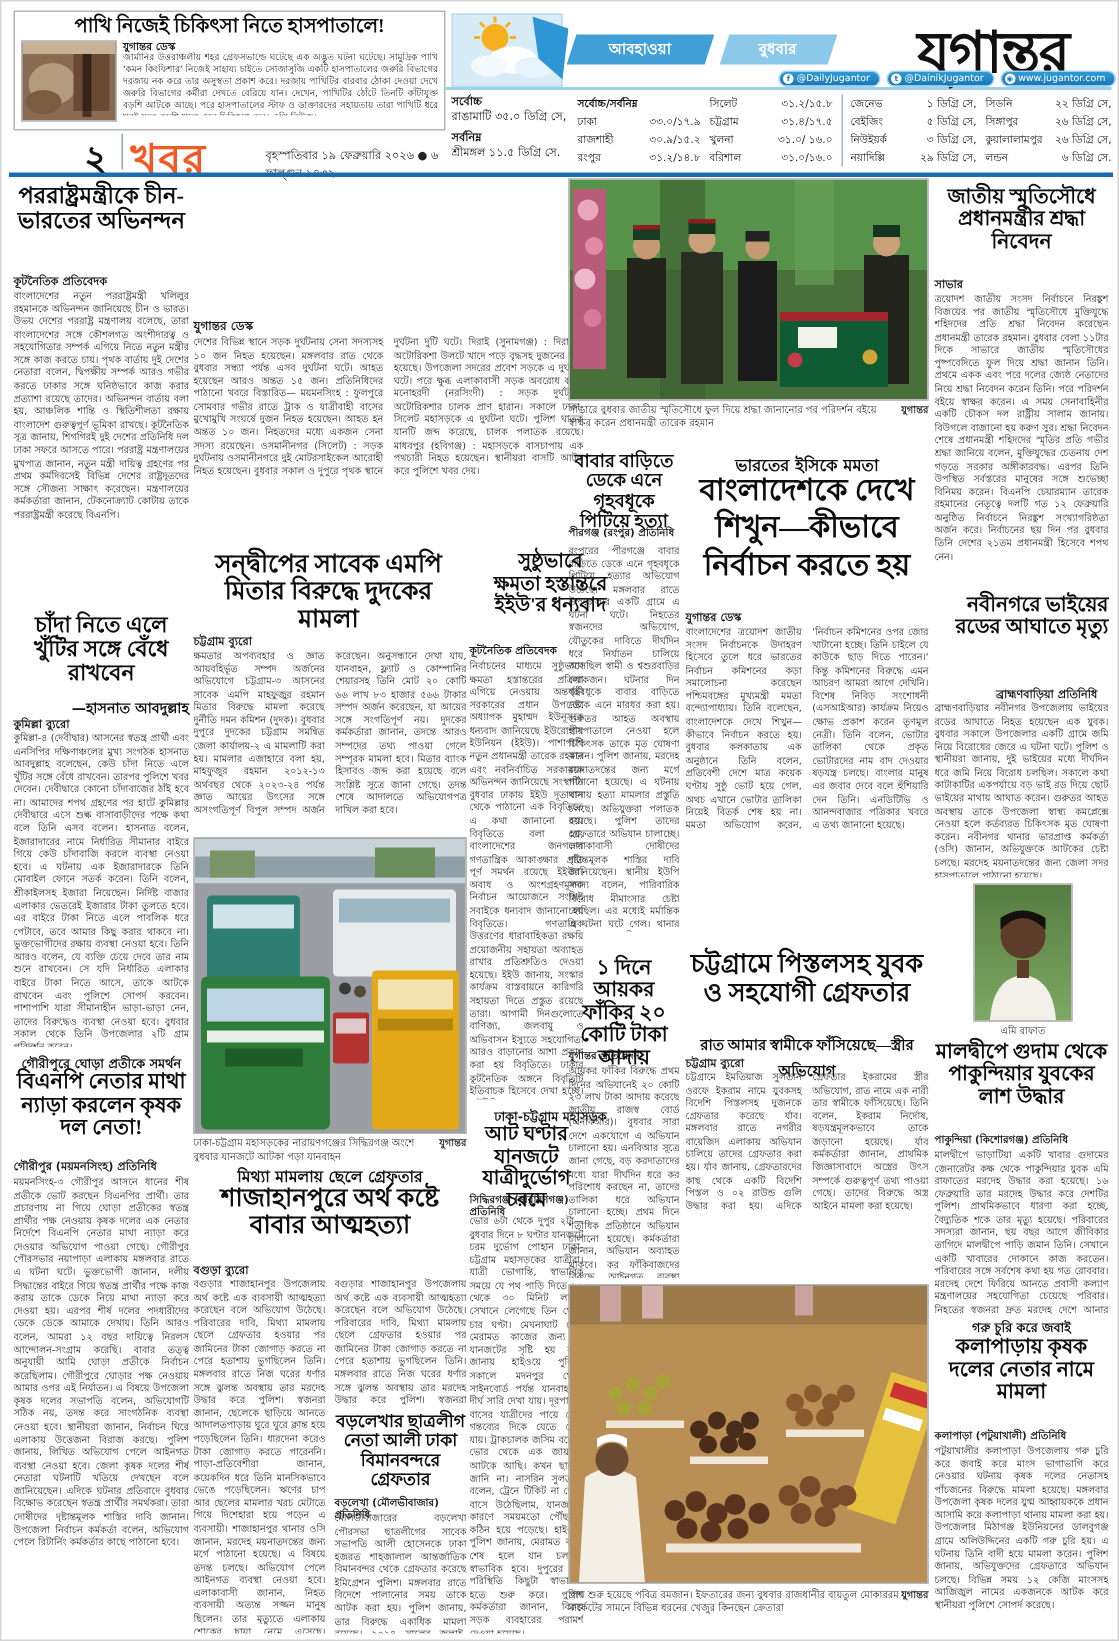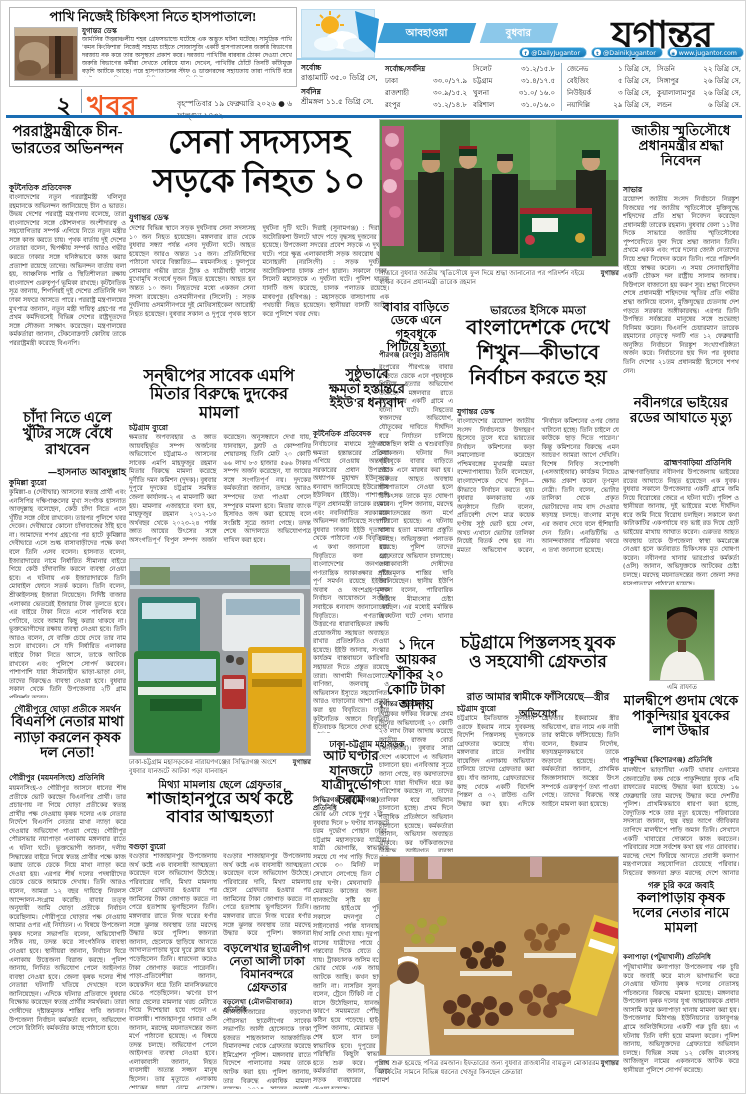--- a/index.html
+++ b/index.html
@@ -192,21 +192,20 @@
   <div class="abs title serif" style="left:8px;top:408px;width:117px;font-size:14.5px;">চাঁদা নিতে এলে খুঁটির সঙ্গে বেঁধে রাখবেন</div>
   <div class="abs attrib" style="left:8px;top:464px;width:117px;">—হাসনাত আবদুল্লাহ</div>
   <div class="abs byline" style="left:8px;top:477px;width:117px;">কুমিল্লা ব্যুরো</div>
   <div class="abs body-txt" style="left:8px;top:487px;width:117px;height:210px;">কুমিল্লা-৪ (দেবীদ্বার) আসনের স্বতন্ত্র প্রার্থী এবং এনসিপির দক্ষিণাঞ্চলের মুখ্য সংগঠক হাসনাত আবদুল্লাহ বলেছেন, কেউ চাঁদা নিতে এলে খুঁটির সঙ্গে বেঁধে রাখবেন। তারপর পুলিশে খবর দেবেন। দেবীদ্বারে কোনো চাঁদাবাজের ঠাঁই হবে না। আমাদের শপথ গ্রহণের পর হাটে কুমিল্লার দেবীদ্বারে এসে শুল্ক বাসাবাড়ীদের পক্ষে কথা বলে তিনি এসব বলেন। হাসনাত বলেন, ইজারাদারের নামে নির্ধারিত সীমানার বাইরে গিয়ে কেউ চাঁদাবাজি করলে ব্যবস্থা নেওয়া হবে। এ ঘটনায় এক ইজারাদারকে তিনি মোবাইল ফোনে সতর্ক করেন। তিনি বলেন, শ্রীকাইলসহ ইজারা নিয়েছেন। নির্দিষ্ট বাজার এলাকার ভেতরেই ইজারার টাকা তুলতে হবে। এর বাইরে টাকা নিতে এলে পাবলিক ধরে পেটাবে, তবে আমার কিছু করার থাকবে না। ভুক্তভোগীদের রক্ষায় ব্যবস্থা নেওয়া হবে। তিনি আরও বলেন, যে ব্যক্তি চেয়ে দেবে তার নাম শুনে রাখবেন। সে যদি নির্ধারিত এলাকার বাইরে টাকা নিতে আসে, তাকে আটকে রাখবেন এবং পুলিশে সোপর্দ করবেন। পাশাপাশি যারা সীমানাহীন ভাড়া-ভাড়া নেন, তাদের বিরুদ্ধেও ব্যবস্থা নেওয়া হবে। বুধবার সকাল থেকে তিনি উপজেলার ২টি গ্রাম পরিদর্শন করেন।</div>
 
   <div class="abs kicker" style="left:8px;top:702px;width:117px;font-size:8.5px;">গৌরীপুরে ঘোড়া প্রতীকে সমর্থন</div>
   <div class="abs title serif" style="left:8px;top:713px;width:117px;font-size:14px;">বিএনপি নেতার মাথা ন্যাড়া করলেন কৃষক দল নেতা!</div>
   <div class="abs byline" style="left:8px;top:772px;width:117px;">গৌরীপুর (ময়মনসিংহ) প্রতিনিধি</div>
   <div class="abs body-txt" style="left:8px;top:783px;width:117px;height:305px;">ময়মনসিংহ-৩ গৌরীপুর আসনে ধানের শীষ প্রতীকে ভোট করছেন বিএনপির প্রার্থী। তার প্রচারণায় না গিয়ে ঘোড়া প্রতীকের স্বতন্ত্র প্রার্থীর পক্ষ নেওয়ায় কৃষক দলের এক নেতার নির্দেশে বিএনপি নেতার মাথা ন্যাড়া করে দেওয়ার অভিযোগ পাওয়া গেছে। গৌরীপুর পৌরসভার নয়াপাড়া এলাকায় মঙ্গলবার রাতে এ ঘটনা ঘটে। ভুক্তভোগী জানান, দলীয় সিদ্ধান্তের বাইরে গিয়ে স্বতন্ত্র প্রার্থীর পক্ষে কাজ করায় তাকে ডেকে নিয়ে মাথা ন্যাড়া করে দেওয়া হয়। এরপর শীর্ষ দলের পদধারীদের ডেকে ডেকে আমাকে দেখায়। তিনি আরও বলেন, আমরা ১২ বছর দায়িত্বে নিরলস আন্দোলন-সংগ্রাম করেছি। বাবার তত্ত্ব অনুযায়ী আমি ঘোড়া প্রতীকে নির্বাচন করেছিলাম। গৌরীপুরে ঘোড়ার পক্ষ নেওয়ায় আমার ওপর এই নির্যাতন। এ বিষয়ে উপজেলা কৃষক দলের সভাপতি বলেন, অভিযোগটি সঠিক নয়, তদন্ত করে সাংগঠনিক ব্যবস্থা নেওয়া হবে। স্থানীয়রা জানান, নির্বাচন ঘিরে এলাকায় উত্তেজনা বিরাজ করছে। পুলিশ জানায়, লিখিত অভিযোগ পেলে আইনগত ব্যবস্থা নেওয়া হবে। জেলা কৃষক দলের শীর্ষ নেতারা ঘটনাটি খতিয়ে দেখছেন বলে জানিয়েছেন। এদিকে ঘটনার প্রতিবাদে বুধবার বিক্ষোভ করেছেন স্বতন্ত্র প্রার্থীর সমর্থকরা। তারা দোষীদের দৃষ্টান্তমূলক শাস্তির দাবি জানান। উপজেলা নির্বাচন কর্মকর্তা বলেন, অভিযোগ পেলে রিটার্নিং কর্মকর্তার কাছে পাঠানো হবে।</div>
 
-  <div class="abs title serif" style="left:128px;top:122px;width:260px;font-size:33px;line-height:1.18;">সেনা সদস্যসহ সড়কে নিহত ১০</div>
   <div class="abs byline" style="left:128px;top:212px;width:100px;font-size:8px;">যুগান্তর ডেস্ক</div>
   <div class="abs body-txt two-col" style="left:128px;top:223px;width:260px;height:137px;">দেশের বিভিন্ন স্থানে সড়ক দুর্ঘটনায় সেনা সদস্যসহ ১০ জন নিহত হয়েছেন। মঙ্গলবার রাত থেকে বুধবার সন্ধ্যা পর্যন্ত এসব দুর্ঘটনা ঘটে। আহত হয়েছেন আরও অন্তত ১৫ জন। প্রতিনিধিদের পাঠানো খবরে বিস্তারিত— ময়মনসিংহ : ফুলপুরে সোমবার গভীর রাতে ট্রাক ও যাত্রীবাহী বাসের মুখোমুখি সংঘর্ষে দুজন নিহত হয়েছেন। আহত হন অন্তত ১০ জন। নিহতদের মধ্যে একজন সেনা সদস্য রয়েছেন। ওসমানীনগর (সিলেট) : সড়ক দুর্ঘটনায় ওসমানীনগরে দুই মোটরসাইকেল আরোহী নিহত হয়েছেন। বুধবার সকাল ও দুপুরে পৃথক স্থানে দুর্ঘটনা দুটি ঘটে। দিরাই (সুনামগঞ্জ) : দিরাইয়ে অটোরিকশা উলটে খাদে পড়ে বৃদ্ধসহ দুজনের মৃত্যু হয়েছে। উপজেলা সদরের প্রবেশ সড়কে এ দুর্ঘটনা ঘটে। পরে ক্ষুব্ধ এলাকাবাসী সড়ক অবরোধ করে। মনোহরদী (নরসিংদী) : সড়ক দুর্ঘটনায় অটোরিকশার চালক প্রাণ হারান। সকালে ঢাকা-সিলেট মহাসড়কে এ দুর্ঘটনা ঘটে। পুলিশ ঘাতক যানটি জব্দ করেছে, চালক পলাতক রয়েছে। মাধবপুর (হবিগঞ্জ) : মহাসড়কে বাসচাপায় এক পথচারী নিহত হয়েছেন। স্থানীয়রা বাসটি আটক করে পুলিশে খবর দেয়।</div>
 
   <div class="abs title serif" style="left:128px;top:366px;width:180px;font-size:16.5px;">সন্দ্বীপের সাবেক এমপি মিতার বিরুদ্ধে দুদকের মামলা</div>
   <div class="abs byline" style="left:128px;top:422px;width:120px;">চট্টগ্রাম ব্যুরো</div>
   <div class="abs body-txt two-col" style="left:128px;top:432px;width:182px;height:120px;">ক্ষমতার অপব্যবহার ও জ্ঞাত আয়বহির্ভূত সম্পদ অর্জনের অভিযোগে চট্টগ্রাম-৩ আসনের সাবেক এমপি মাহফুজুর রহমান মিতার বিরুদ্ধে মামলা করেছে দুর্নীতি দমন কমিশন (দুদক)। বুধবার দুপুরে দুদকের চট্টগ্রাম সমন্বিত জেলা কার্যালয়-২ এ মামলাটি করা হয়। মামলার এজাহারে বলা হয়, মাহফুজুর রহমান ২০১২-১৩ অর্থবছর থেকে ২০২৩-২৪ পর্যন্ত জ্ঞাত আয়ের উৎসের সঙ্গে অসংগতিপূর্ণ বিপুল সম্পদ অর্জন করেছেন। অনুসন্ধানে দেখা যায়, যানবাহন, ফ্ল্যাট ও কোম্পানির শেয়ারসহ তিনি মোট ২০ কোটি ৬৬ লাখ ৮৩ হাজার ৫৬৬ টাকার সম্পদ অর্জন করেছেন, যা আয়ের সঙ্গে সংগতিপূর্ণ নয়। দুদকের কর্মকর্তারা জানান, তদন্তে আরও সম্পদের তথ্য পাওয়া গেলে সম্পূরক মামলা হবে। মিতার ব্যাংক হিসাবও জব্দ করা হয়েছে বলে সংশ্লিষ্ট সূত্রে জানা গেছে। তদন্ত শেষে আদালতে অভিযোগপত্র দাখিল করা হবে।</div>
 
   <div class="abs title serif" style="left:328px;top:366px;width:76px;font-size:13px;">সুষ্ঠুভাবে ক্ষমতা হস্তান্তরে ইইউ'র ধন্যবাদ</div>
   <div class="abs byline" style="left:312px;top:429px;width:76px;font-size:7px;">কূটনৈতিক প্রতিবেদক</div>
   <div class="abs body-txt" style="left:312px;top:439px;width:76px;height:293px;">নির্বাচনের মাধ্যমে সুষ্ঠুভাবে ক্ষমতা হস্তান্তরের প্রক্রিয়া এগিয়ে নেওয়ায় অন্তর্বর্তী সরকারের প্রধান উপদেষ্টা অধ্যাপক মুহাম্মদ ইউনূসকে ধন্যবাদ জানিয়েছে ইউরোপীয় ইউনিয়ন (ইইউ)। পাশাপাশি নতুন প্রধানমন্ত্রী তারেক রহমান এবং নবনির্বাচিত সরকারকে অভিনন্দন জানিয়েছে সংস্থাটি। বুধবার ঢাকায় ইইউ দূতাবাস থেকে পাঠানো এক বিবৃতিতে এ কথা জানানো হয়। বিবৃতিতে বলা হয়, বাংলাদেশের জনগণের গণতান্ত্রিক আকাঙ্ক্ষার প্রতি পূর্ণ সমর্থন রয়েছে ইইউর। অবাধ ও অংশগ্রহণমূলক নির্বাচন আয়োজনে সংশ্লিষ্ট সবাইকে ধন্যবাদ জানানো হয় বিবৃতিতে। গণতান্ত্রিক উত্তরণের ধারাবাহিকতা রক্ষায় প্রয়োজনীয় সহায়তা অব্যাহত রাখার প্রতিশ্রুতিও দেওয়া হয়েছে। ইইউ জানায়, সংস্কার কার্যক্রম বাস্তবায়নে কারিগরি সহায়তা দিতে প্রস্তুত রয়েছে তারা। আগামী দিনগুলোতে বাণিজ্য, জলবায়ু ও অভিবাসন ইস্যুতে সহযোগিতা আরও বাড়ানোর আশা প্রকাশ করা হয় বিবৃতিতে। ঢাকার কূটনৈতিক অঙ্গনে বিবৃতিটি ইতিবাচক হিসেবে দেখা হচ্ছে। কূটনীতিকরা বলছেন, নতুন সরকারের সঙ্গে উন্নয়ন সহযোগীদের সম্পর্ক আরও জোরদার হবে।</div>
@@ -384,21 +383,21 @@
   </div>
   <div class="abs caption" style="left:378px;top:1058px;width:240px;">
     <span class="credit">যুগান্তর</span>
     <span>প্রায় শুরু হয়েছে পবিত্র রমজান। ইফতারের জন্য বুধবার রাজধানীর বায়তুল মোকাররম মার্কেটের সামনে বিভিন্ন ধরনের খেজুর কিনছেন ক্রেতারা</span>
   </div>
 
   <div class="abs title serif" style="left:622px;top:122px;width:116px;font-size:13.5px;">জাতীয় স্মৃতিসৌধে প্রধানমন্ত্রীর শ্রদ্ধা নিবেদন</div>
   <div class="abs byline" style="left:622px;top:184px;width:116px;">সাভার</div>
   <div class="abs body-txt" style="left:622px;top:194px;width:116px;height:196px;">ত্রয়োদশ জাতীয় সংসদ নির্বাচনে নিরঙ্কুশ বিজয়ের পর জাতীয় স্মৃতিসৌধে মুক্তিযুদ্ধে শহিদদের প্রতি শ্রদ্ধা নিবেদন করেছেন প্রধানমন্ত্রী তারেক রহমান। বুধবার বেলা ১১টার দিকে সাভারে জাতীয় স্মৃতিসৌধের পুষ্পবেদিতে ফুল দিয়ে শ্রদ্ধা জানান তিনি। প্রথমে একক এবং পরে দলের জ্যেষ্ঠ নেতাদের নিয়ে শ্রদ্ধা নিবেদন করেন তিনি। পরে পরিদর্শন বইয়ে স্বাক্ষর করেন। এ সময় সেনাবাহিনীর একটি চৌকস দল রাষ্ট্রীয় সালাম জানায়। বিউগলে বাজানো হয় করুণ সুর। শ্রদ্ধা নিবেদন শেষে প্রধানমন্ত্রী শহিদদের স্মৃতির প্রতি গভীর শ্রদ্ধা জানিয়ে বলেন, মুক্তিযুদ্ধের চেতনায় দেশ গড়তে সরকার অঙ্গীকারবদ্ধ। এরপর তিনি উপস্থিত সর্বস্তরের মানুষের সঙ্গে শুভেচ্ছা বিনিময় করেন। বিএনপি চেয়ারম্যান তারেক রহমানের নেতৃত্বে দলটি গত ১২ ফেব্রুয়ারি অনুষ্ঠিত নির্বাচনে নিরঙ্কুশ সংখ্যাগরিষ্ঠতা অর্জন করে। নির্বাচনের ছয় দিন পর বুধবার তিনি দেশের ২১তম প্রধানমন্ত্রী হিসেবে শপথ নেন।</div>
 
-  <div class="abs title serif" style="left:622px;top:394px;width:116px;font-size:13.5px;">নবীনগরে ভাইয়ের রডের আঘাতে মৃত্যু</div>
+  <div class="abs title serif" style="left:622px;top:394px;width:116px;font-size:13.5px;text-align:right;">নবীনগরে ভাইয়ের রডের আঘাতে মৃত্যু</div>
   <div class="abs byline" style="left:622px;top:457px;width:116px;padding-left:41px;">ব্রাহ্মণবাড়িয়া প্রতিনিধি</div>
   <div class="abs body-txt" style="left:622px;top:467px;width:116px;height:117px;">ব্রাহ্মণবাড়িয়ার নবীনগর উপজেলায় ভাইয়ের রডের আঘাতে নিহত হয়েছেন এক যুবক। বুধবার সকালে উপজেলার একটি গ্রামে জমি নিয়ে বিরোধের জেরে এ ঘটনা ঘটে। পুলিশ ও স্থানীয়রা জানায়, দুই ভাইয়ের মধ্যে দীর্ঘদিন ধরে জমি নিয়ে বিরোধ চলছিল। সকালে কথা কাটাকাটির একপর্যায়ে বড় ভাই রড দিয়ে ছোট ভাইয়ের মাথায় আঘাত করেন। গুরুতর আহত অবস্থায় তাকে উপজেলা স্বাস্থ্য কমপ্লেক্সে নেওয়া হলে কর্তব্যরত চিকিৎসক মৃত ঘোষণা করেন। নবীনগর থানার ভারপ্রাপ্ত কর্মকর্তা (ওসি) জানান, অভিযুক্তকে আটকের চেষ্টা চলছে। মরদেহ ময়নাতদন্তের জন্য জেলা সদর হাসপাতালে পাঠানো হয়েছে।</div>
 
   <div class="abs photo" style="left:648px;top:588px;width:66px;height:92px;">
     <svg width="64" height="90" viewBox="0 0 64 90">
       <defs>
           <linearGradient id="pg" x1="0" y1="0" x2="0" y2="1">
             <stop offset="0" stop-color="#557d42"></stop>
             <stop offset="1" stop-color="#7ea863"></stop>
           </linearGradient>

